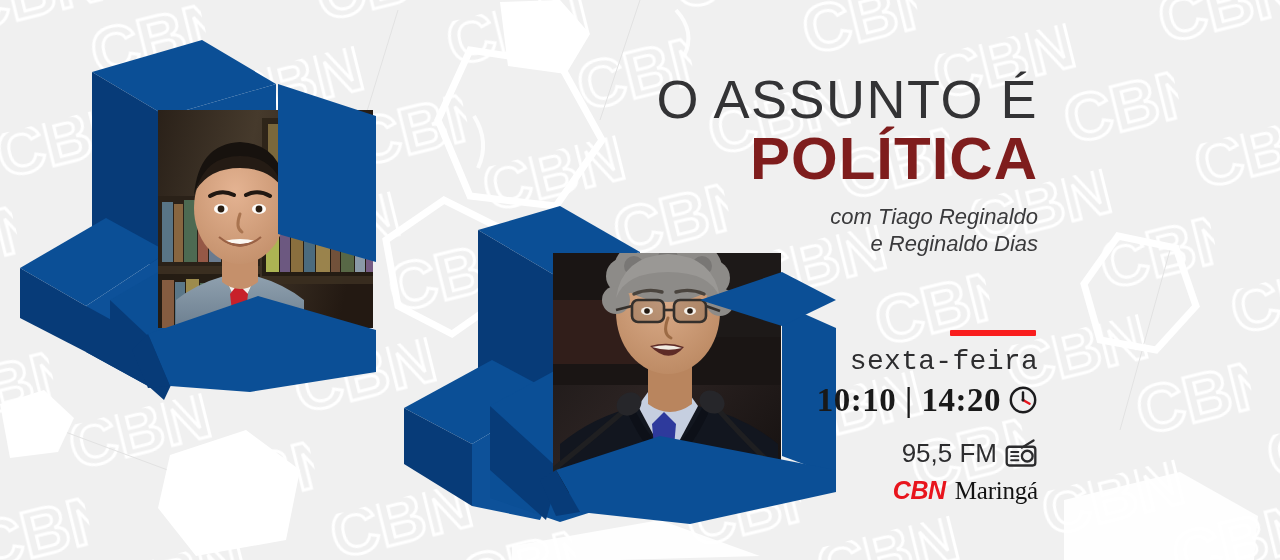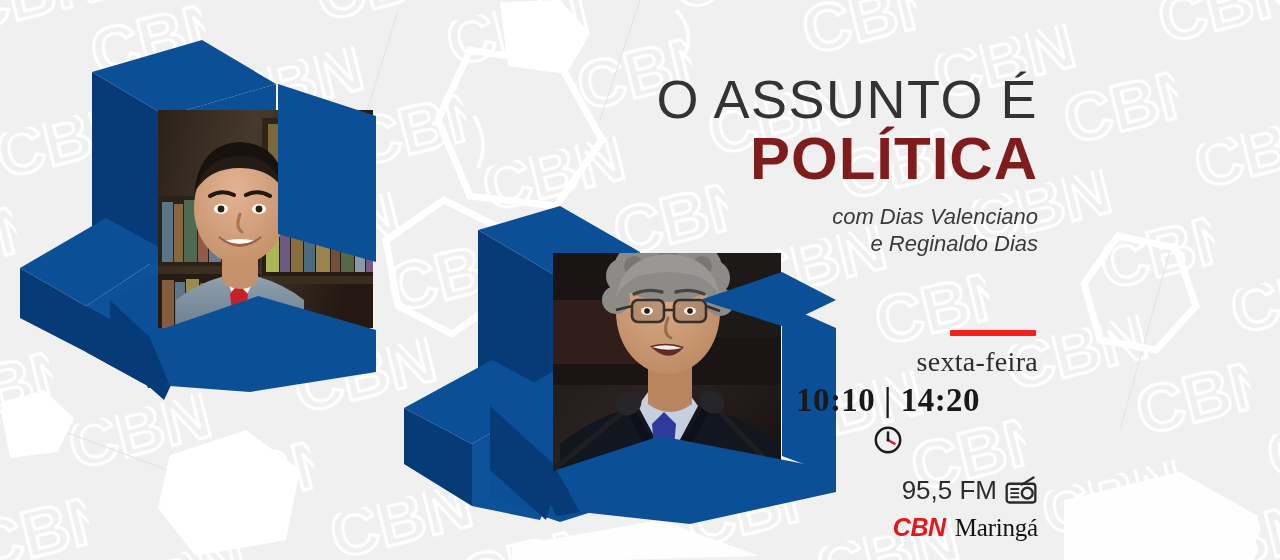--- a/index.html
+++ b/index.html
@@ -41,25 +41,25 @@
   
   #schedule{
     position:absolute;right:242px;top:330px;width:300px;
     text-align:right;z-index:40;
   }
   #sched-rule{
     display:block;margin-left:auto;margin-right:2px;
     width:86px;height:6px;background:#f91e1e;border-radius:1px;
   }
   #sched-day{
-    margin-top:11px;font-family:Liberation Serif, serif;
+    margin-top:11px;font-family:Liberation Mono, monospace;
     font-size:28px;line-height:30px;color:#2d2d2f;letter-spacing:.3px;
   }
   #sched-times{
-    margin-top:5px;display:flex;justify-content:flex-end;align-items:center;gap:7px;flex-direction:column;
+    margin-top:5px;display:flex;justify-content:flex-end;align-items:center;gap:7px;
   }
   #times-text{
     font-family:"Liberation Serif",serif;font-weight:700;
     font-size:33px;line-height:36px;color:#191919;letter-spacing:.5px;
   }
   #sched-freq{
     margin-top:20px;display:flex;justify-content:flex-end;align-items:center;gap:7px;
   }
   #freq-text{
     font-size:26px;line-height:30px;color:#2d2d2f;font-weight:400;
@@ -325,21 +325,21 @@
       <polygon points="700,300 782,272 836,300 782,326" fill="#0b4f96"></polygon>
       <polygon points="556,470 660,436 836,470 836,492 690,524 580,512" fill="#0b4f96"></polygon>
       <polygon points="556,470 580,512 556,516 540,480" fill="#073b78"></polygon>
     </g>
   </svg>
 
   <div id="headline">
     <div id="title-main">O ASSUNTO É</div>
     <div id="title-accent">POLÍTICA</div>
     <div id="subtitle">
-      <div>com Dias Valenciano</div>
+      <div>com Tiago Reginaldo</div>
       <div>e Reginaldo Dias</div>
     </div>
   </div>
 
   <div id="schedule">
     <span id="sched-rule"></span>
     <div id="sched-day">sexta-feira</div>
 
     <div id="sched-times">
       <span id="times-text">10:10 | 14:20</span>

